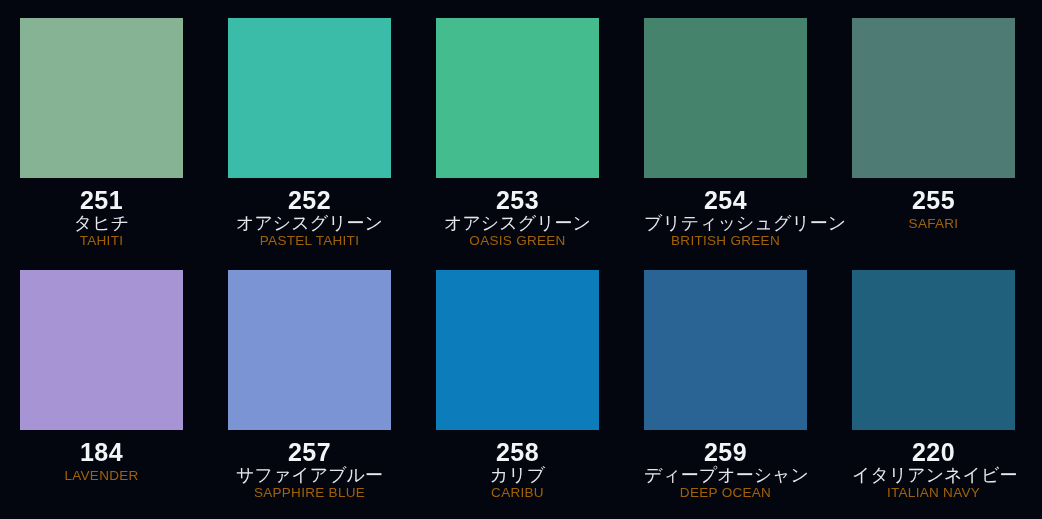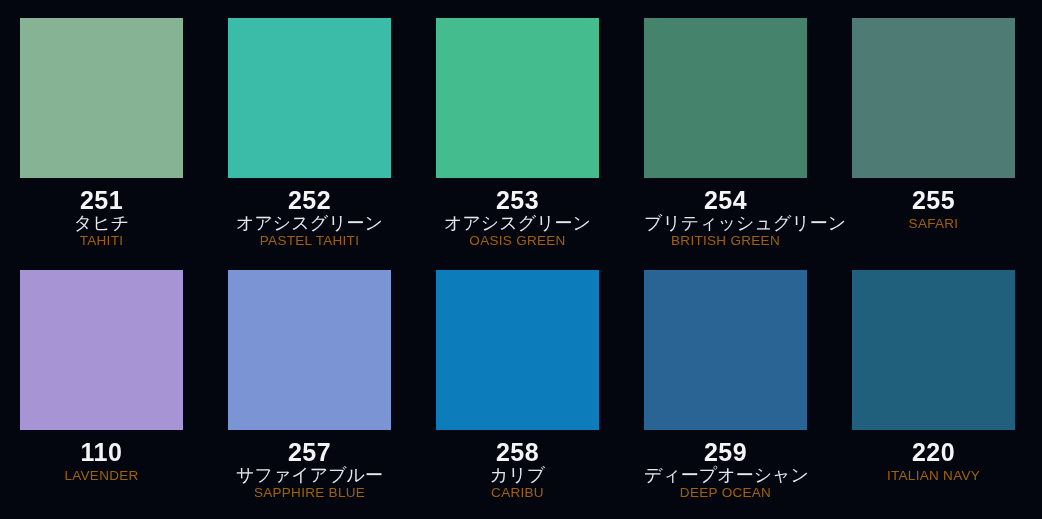--- a/index.html
+++ b/index.html
@@ -116,21 +116,21 @@
       <div class="swatch-chip" style="background-color: rgb(78, 123, 116);"></div>
       <div class="swatch-caption">
         <div class="swatch-code">255</div>
         <div class="swatch-name-en">SAFARI</div>
       </div>
     </div>
 
     <div class="swatch-cell">
       <div class="swatch-chip" style="background-color: rgb(167, 148, 212);"></div>
       <div class="swatch-caption">
-        <div class="swatch-code">110</div>
+        <div class="swatch-code">184</div>
         <div class="swatch-name-en">LAVENDER</div>
       </div>
     </div>
 
     <div class="swatch-cell">
       <div class="swatch-chip" style="background-color: rgb(123, 148, 212);"></div>
       <div class="swatch-caption">
         <div class="swatch-code">257</div>
         <div class="swatch-name-ja">サファイアブルー</div>
         <div class="swatch-name-en">SAPPHIRE BLUE</div>
@@ -152,18 +152,19 @@
         <div class="swatch-code">259</div>
         <div class="swatch-name-ja">ディープオーシャン</div>
         <div class="swatch-name-en">DEEP OCEAN</div>
       </div>
     </div>
 
     <div class="swatch-cell">
       <div class="swatch-chip" style="background-color: rgb(33, 96, 124);"></div>
       <div class="swatch-caption">
         <div class="swatch-code">220</div>
+        <div class="swatch-name-ja">イタリアンネイビー</div>
         <div class="swatch-name-en">ITALIAN NAVY</div>
       </div>
     </div>
 
   </div>
 </div>
 
 </body></html>

